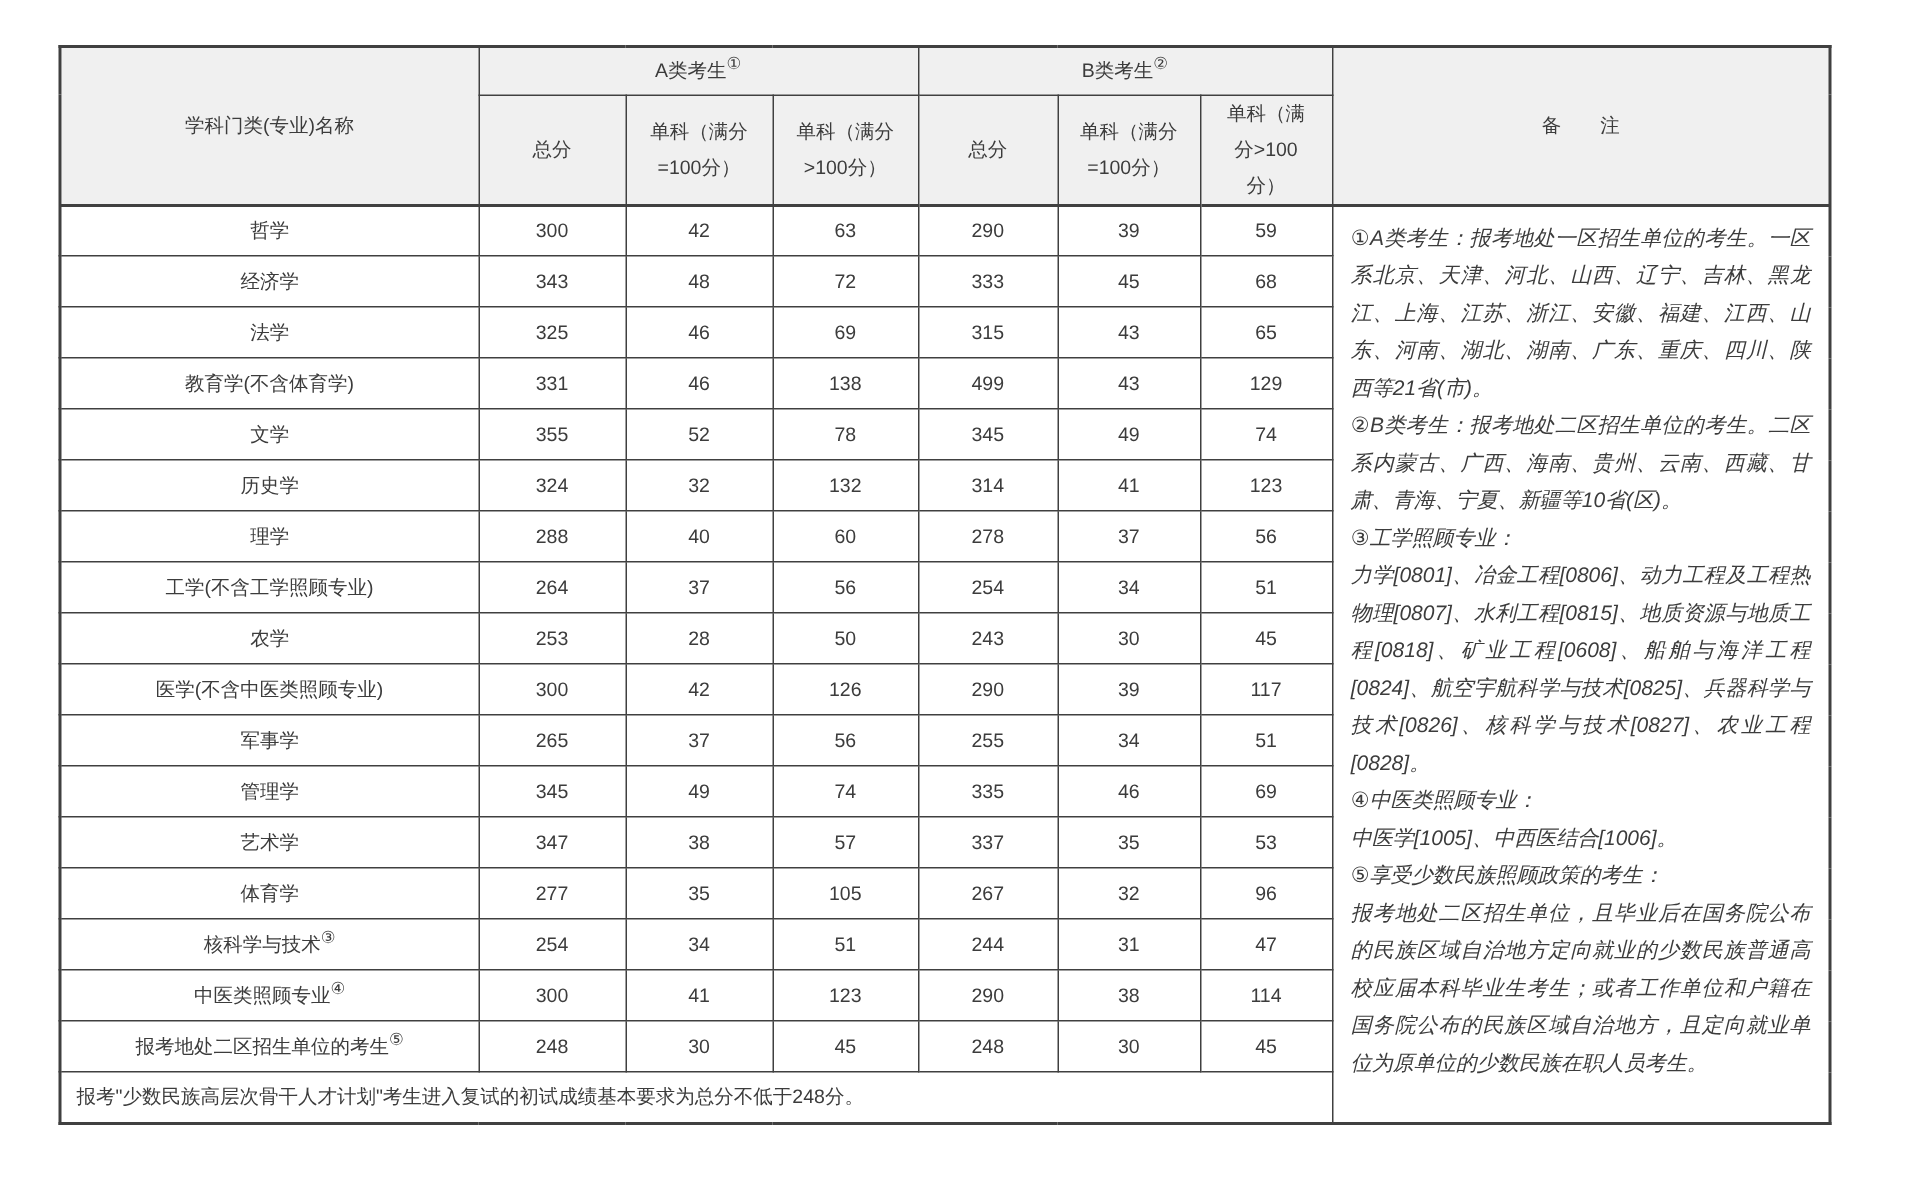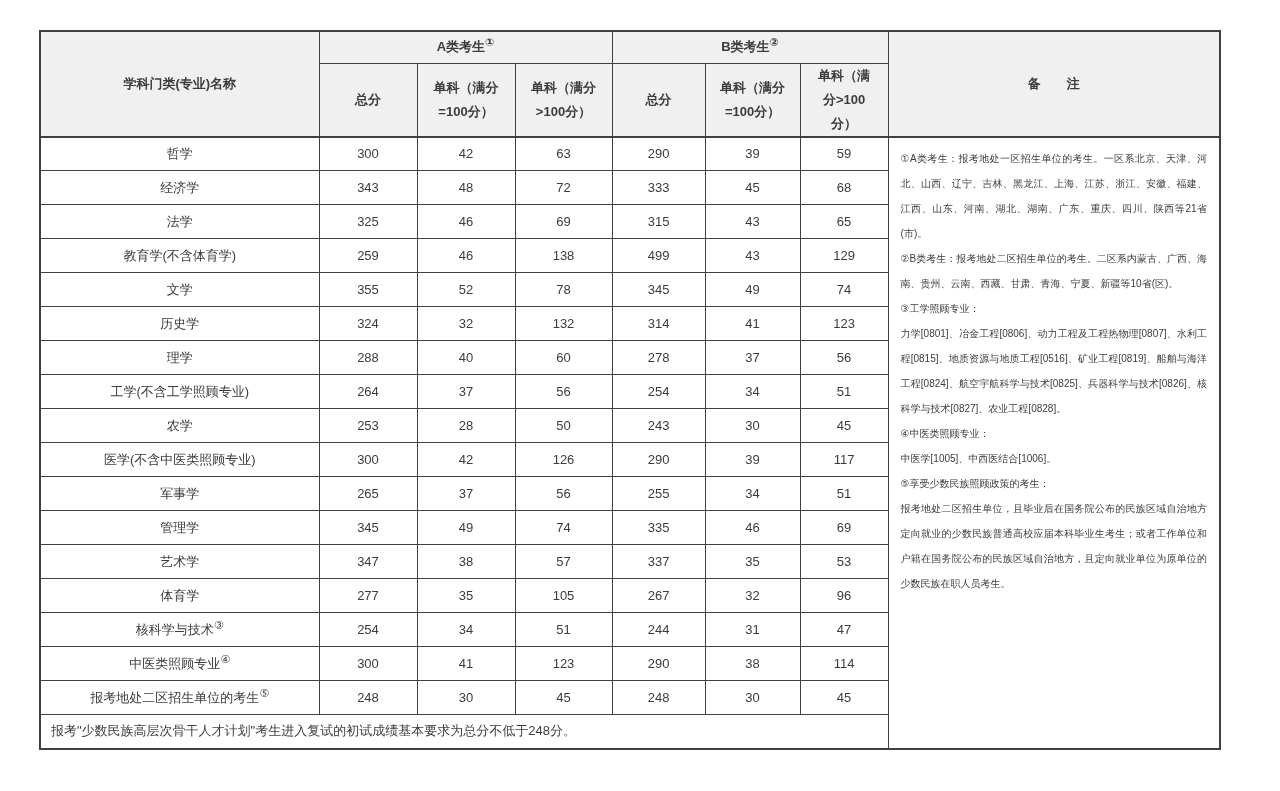--- a/index.html
+++ b/index.html
@@ -19,35 +19,36 @@
     border: 2px solid #404040;
   }
   .scores th, .scores td {
     border: 1px solid #404040;
     font-size: 13px;
     text-align: center;
     vertical-align: middle;
     padding: 0;
     overflow: hidden;
   }
-  .scores thead th { background: #f0f0f0; font-weight: bold; line-height: 24px; }
+  .scores thead th { background: #f0f0f0; font-weight: normal; line-height: 24px; }
   .scores thead tr.header-top { height: 32px; }
   .scores thead tr.header-sub { height: 63px; }
   .scores thead tr.header-sub th,
   .scores thead th.span-both { border-bottom: 2px solid #404040; }
   .scores thead th.subcell { padding: 0 14px; }
   .scores tbody tr { height: 34px; }
   sup.circ { font-size: 11px; vertical-align: super; line-height: 0; }
   td.cat { padding: 0 4px; }
   td.notes {
     text-align: left;
     vertical-align: top;
     padding: 8px 12px 0 12px;
     line-height: 25px;
-    font-size: 10px;
+    font-size: 14px;
+    font-style: italic;
   }
   td.notes p { margin: 0; text-align: justify; }
   tr.footer-row { height: 33px; }
   td.footer-cell { text-align: left; padding-left: 10px; }
 </style>
 </head>
 <body>
 
 <div class="table-wrap">
   <table class="scores">
@@ -83,21 +84,21 @@
         <td>300</td>
         <td>42</td>
         <td>63</td>
         <td>290</td>
         <td>39</td>
         <td>59</td>
         <td class="notes" rowspan="18">
           <p>①A类考生：报考地处一区招生单位的考生。一区系北京、天津、河北、山西、辽宁、吉林、黑龙江、上海、江苏、浙江、安徽、福建、江西、山东、河南、湖北、湖南、广东、重庆、四川、陕西等21省(市)。</p>
           <p>②B类考生：报考地处二区招生单位的考生。二区系内蒙古、广西、海南、贵州、云南、西藏、甘肃、青海、宁夏、新疆等10省(区)。</p>
           <p>③工学照顾专业：</p>
-          <p>力学[0801]、冶金工程[0806]、动力工程及工程热物理[0807]、水利工程[0815]、地质资源与地质工程[0516]、矿业工程[0819]、船舶与海洋工程[0824]、航空宇航科学与技术[0825]、兵器科学与技术[0826]、核科学与技术[0827]、农业工程[0828]。</p>
+          <p>力学[0801]、冶金工程[0806]、动力工程及工程热物理[0807]、水利工程[0815]、地质资源与地质工程[0818]、矿业工程[0608]、船舶与海洋工程[0824]、航空宇航科学与技术[0825]、兵器科学与技术[0826]、核科学与技术[0827]、农业工程[0828]。</p>
           <p>④中医类照顾专业：</p>
           <p>中医学[1005]、中西医结合[1006]。</p>
           <p>⑤享受少数民族照顾政策的考生：</p>
           <p>报考地处二区招生单位，且毕业后在国务院公布的民族区域自治地方定向就业的少数民族普通高校应届本科毕业生考生；或者工作单位和户籍在国务院公布的民族区域自治地方，且定向就业单位为原单位的少数民族在职人员考生。</p>
         </td>
       </tr>
       <tr>
         <td class="cat"><span>经济学</span><sup class="circ"></sup></td>
         <td>343</td>
         <td>48</td>
@@ -110,21 +111,21 @@
         <td class="cat"><span>法学</span><sup class="circ"></sup></td>
         <td>325</td>
         <td>46</td>
         <td>69</td>
         <td>315</td>
         <td>43</td>
         <td>65</td>
       </tr>
       <tr>
         <td class="cat"><span>教育学(不含体育学)</span><sup class="circ"></sup></td>
-        <td>259</td>
+        <td>331</td>
         <td>46</td>
         <td>138</td>
         <td>499</td>
         <td>43</td>
         <td>129</td>
       </tr>
       <tr>
         <td class="cat"><span>文学</span><sup class="circ"></sup></td>
         <td>355</td>
         <td>52</td>

